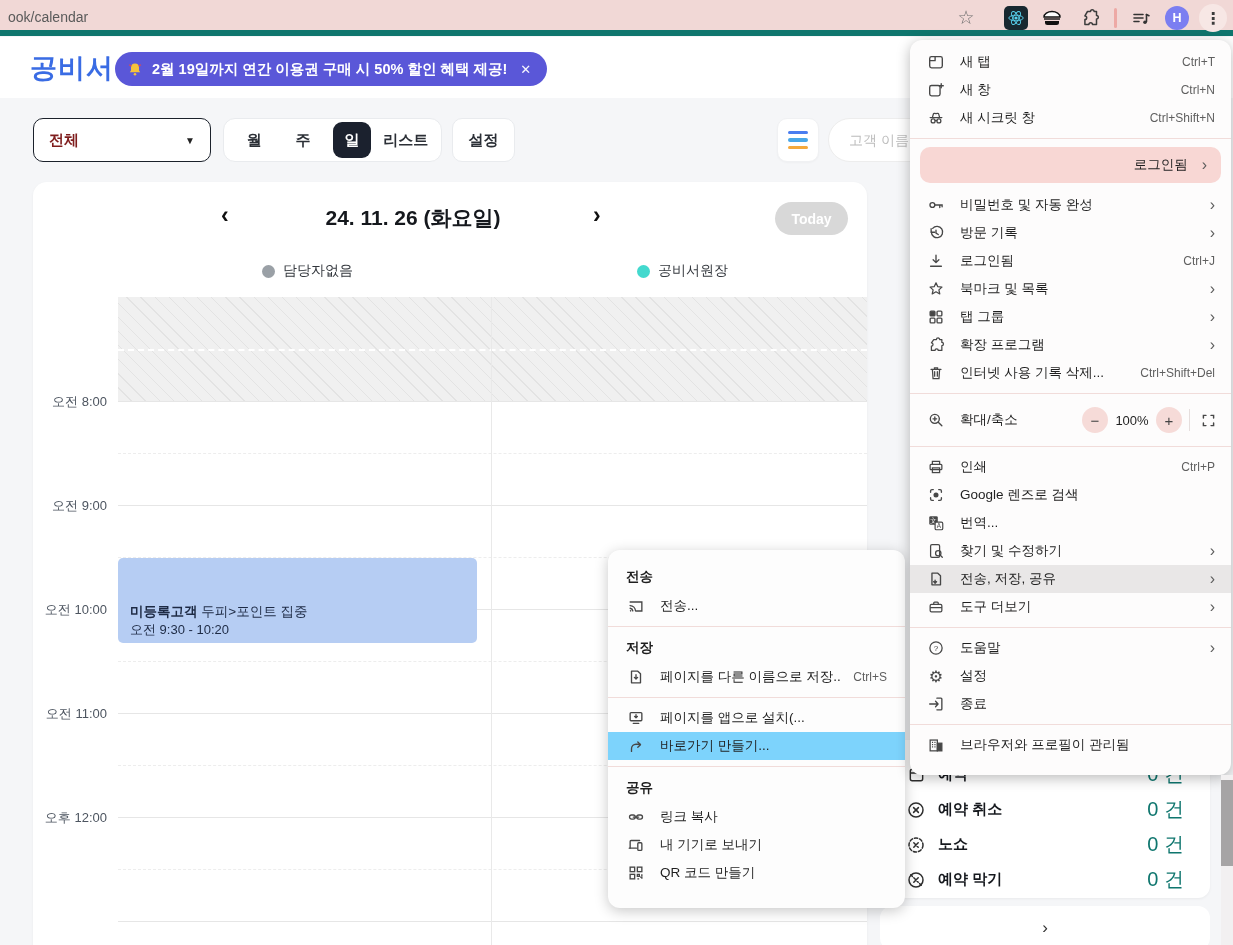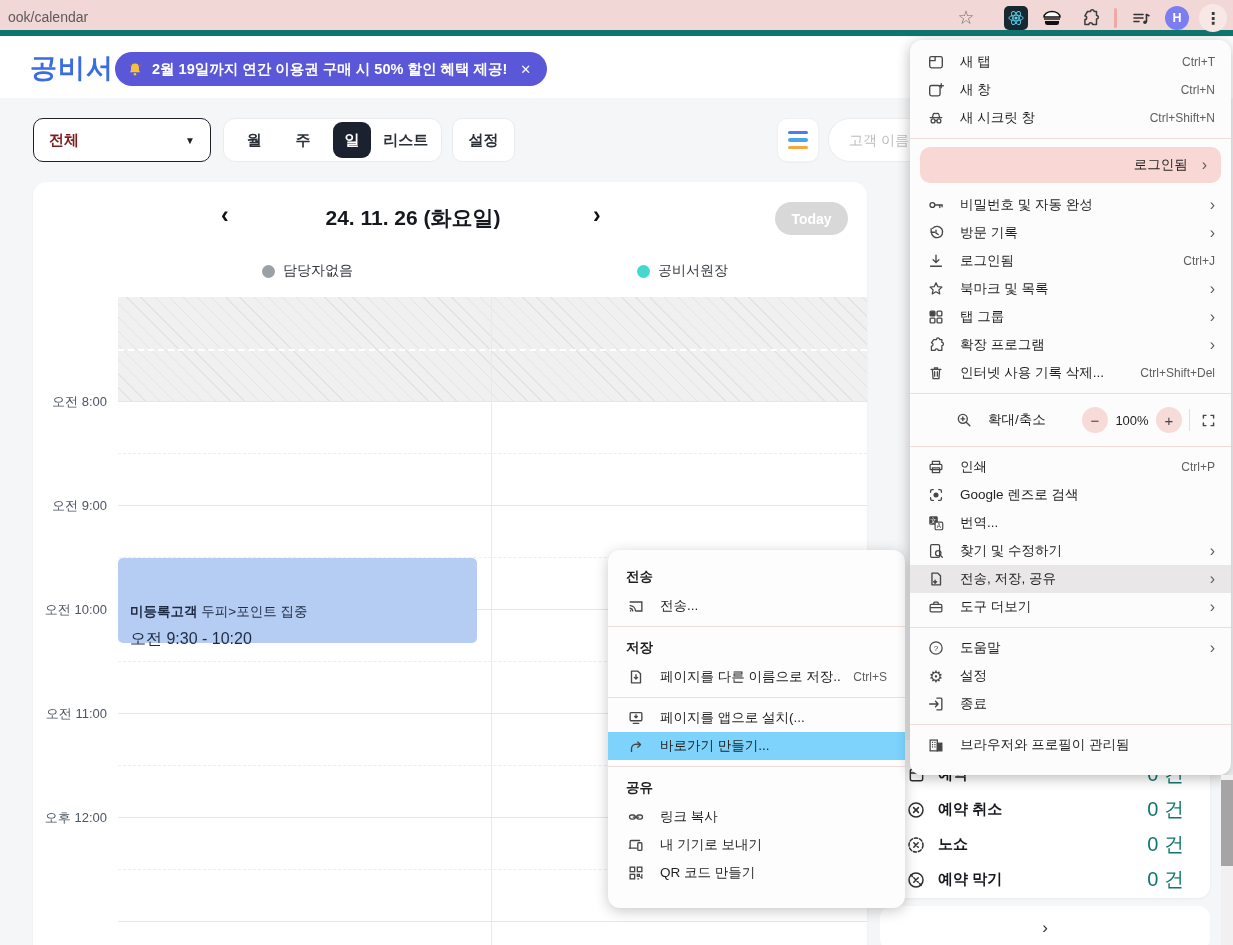--- a/index.html
+++ b/index.html
@@ -58,21 +58,21 @@
   .timelabel { position:absolute; left:0; width:74px; text-align:right; font-size:13px; color:#4d5560; }
   .hatch { position:absolute; left:85px; top:115px; width:749px; height:104px; background:#f0f0f0;
            background-image:repeating-linear-gradient(45deg, transparent 0 9px, #e3e3e3 9px 10px); }
   .hatch-dash { position:absolute; left:0; top:52px; width:100%; border-top:2px dashed #fff; }
   .hline { position:absolute; left:85px; width:749px; border-top:1px solid #e6e6e6; }
   .hline.dash { border-top:1px dashed #ededed; }
   .colsep { position:absolute; left:458px; top:115px; bottom:0; width:1px; background:#e9e9e9; }
   .event { position:absolute; left:85px; top:376px; width:359px; height:85px; background:#b6cdf3; border-radius:5px;
            padding:9px 12px; color:#1d2a44; }
   .ev1 { font-size:13.5px;margin-top:36px; } .ev1 b { font-weight:700; }
-  .ev2 { font-size:16px; margin-top:8px; }
+  .ev2 { font-size:13px; margin-top:0; }
 
   
   .stats-card { position:absolute; left:880px; top:740px; width:330px; height:158px; background:#fff; border-radius:12px;
                 z-index:10; box-shadow:0 1px 3px rgba(0,0,0,.05); padding-top:0; }
   .strow { height:35px; display:flex; align-items:center; padding:0 26px; gap:12px; }
   .strow:first-child { margin-top:17px; }
   .st-ic { width:20px; height:20px; color:#2f2f2f; display:flex; align-items:center; justify-content:center; }
   .st-label { font-size:15px; font-weight:700; color:#15181d; }
   .st-count { margin-left:auto; font-size:20px; color:#0f766e; }
   .more-card { position:absolute; left:880px; top:906px; width:330px; height:44px; background:#fff; border-radius:12px; z-index:10;
@@ -83,21 +83,21 @@
                  box-shadow:0 3px 14px rgba(0,0,0,.28); z-index:50; padding:8px 0; overflow:hidden; }
   .mrow { height:28px; display:flex; align-items:center; padding:0 16px; font-size:13.5px; color:#1f1f1f; white-space:nowrap; }
   .mrow.hl { background:#e9e7e7; }
   .mi { width:20px; height:20px; margin-right:14px; display:flex; align-items:center; justify-content:center; color:#474747; flex:none; }
   .ml { flex:1; overflow:hidden; }
   .ms { font-size:12px; color:#5f5f5f; margin-left:12px; }
   .mc { color:#5f5f5f; font-size:16px; margin-left:12px; line-height:1; }
   .mdiv { height:1px; background:#f1dcda; margin:6px 0; }
   .signin { margin:8px 10px; height:36px; background:#f8d7d4; border-radius:10px; display:flex; align-items:center;
             justify-content:flex-end; padding:0 14px; gap:14px; font-size:13.5px; color:#1f1f1f; }
-  .zoomrow { height:40px; display:flex; align-items:center; padding:0 12px 0 16px; font-size:13.5px; color:#1f1f1f;margin-left:28px; }
+  .zoomrow { height:40px; display:flex; align-items:center; padding:0 12px 0 16px; font-size:13.5px; color:#1f1f1f; }
   .zbtn { width:26px; height:26px; border-radius:50%; background:#f6dbd8; display:flex; align-items:center; justify-content:center;
           font-size:15px; color:#444; flex:none; }
   .zval { width:48px; text-align:center; font-size:13px; }
   .zsep { width:1px; height:22px; background:#e5dedd; margin:0 7px; }
   .zfull { width:22px; height:22px; color:#474747; display:flex; align-items:center; justify-content:center; }
 
   
   .sub-menu { position:absolute; left:608px; top:550px; width:297px; height:358px; background:#fdfdfd; border-radius:12px;
               box-shadow:0 3px 14px rgba(0,0,0,.22); z-index:45; padding:12px 0; overflow:hidden; }
   .shead { height:30px; display:flex; align-items:center; padding:0 18px; font-weight:700; font-size:13.5px; color:#1f1f1f; }

